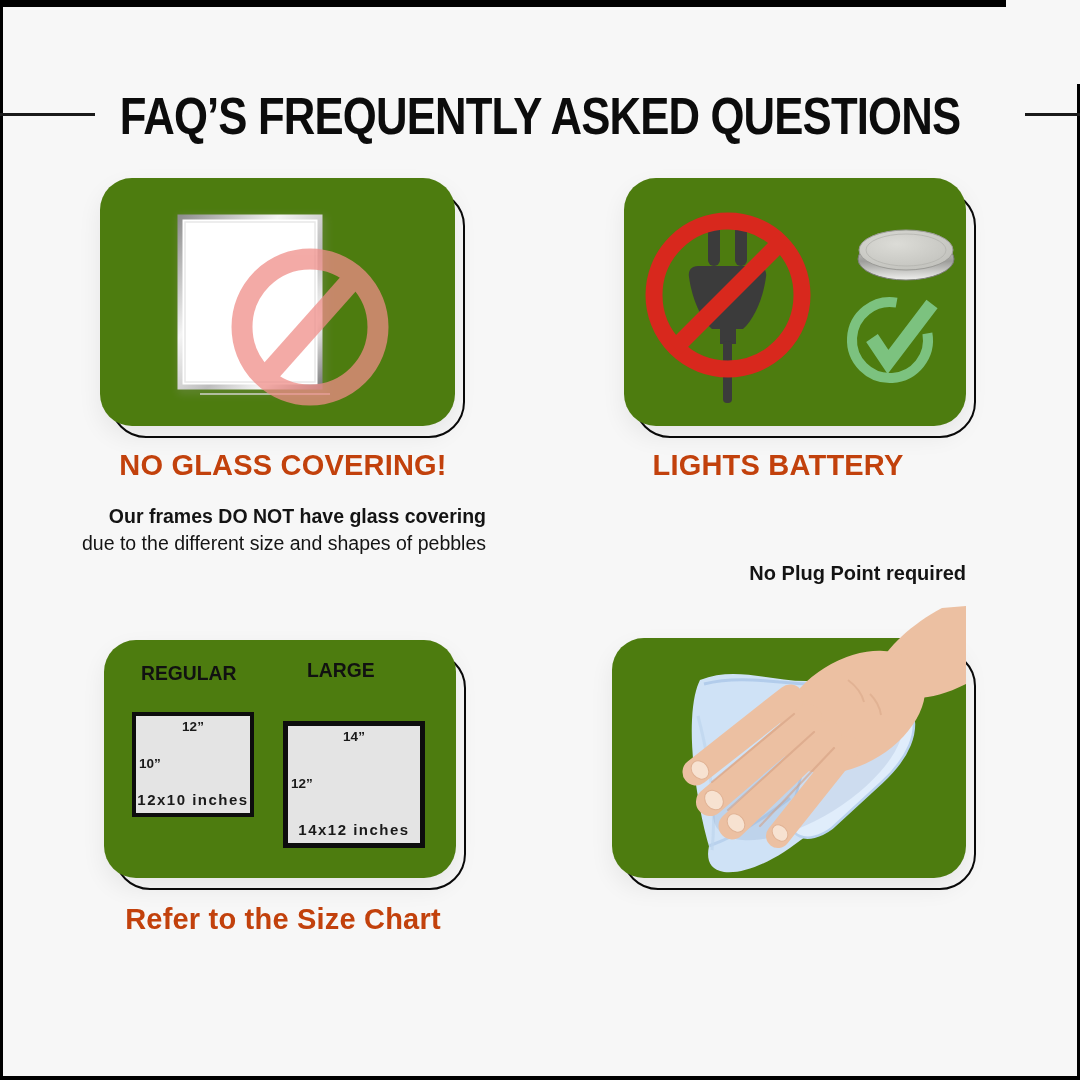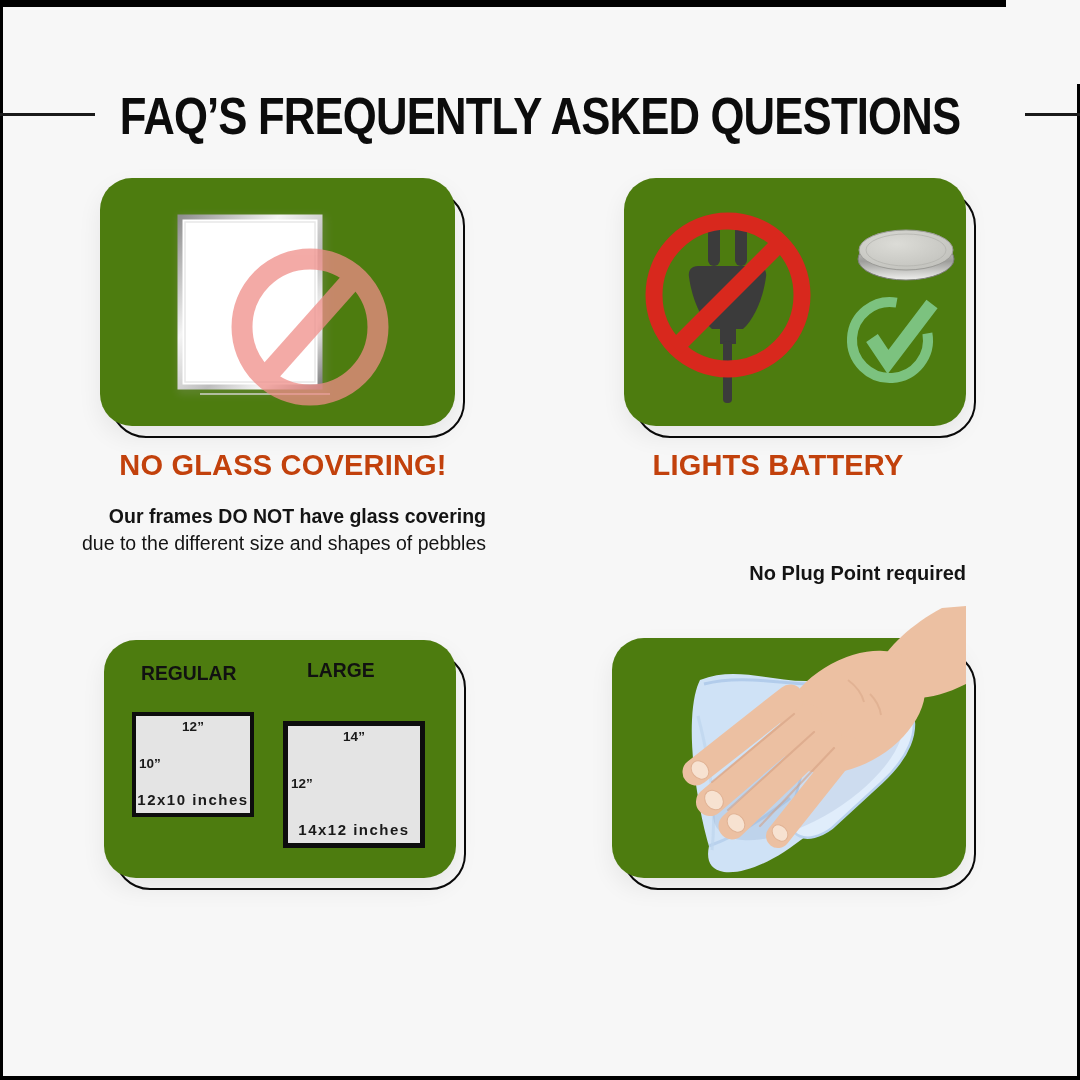--- a/index.html
+++ b/index.html
@@ -246,18 +246,18 @@
         <g stroke="#d8a586" stroke-width="2" opacity="0.5" fill="none">
           <path d="M236,60 C244,66 250,74 252,82"></path>
           <path d="M258,74 C264,80 268,88 269,95"></path>
         </g>
       </g>
     </svg>
   </div>
 </div>
 
 <div class="caption cap-size">
-  <br>
+  <span>Refer to the Size Chart</span><br>
 </div>
 
 <div class="caption cap-maint">
   <br>
 </div>
 
 </body></html>

